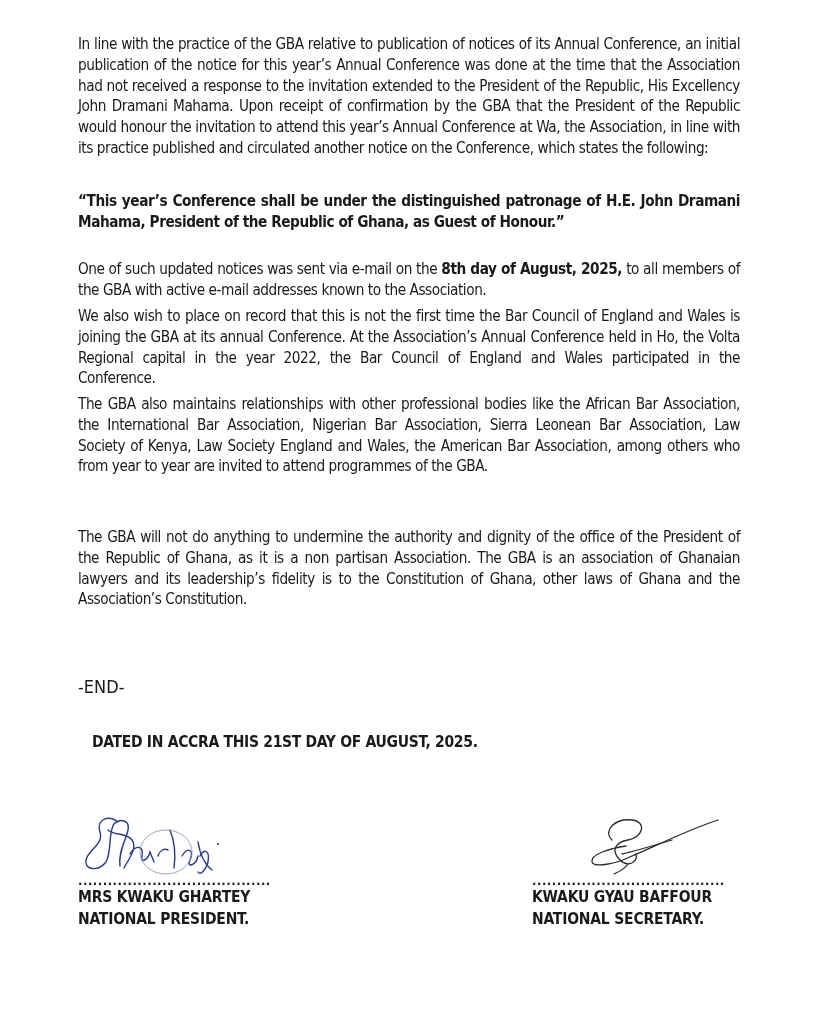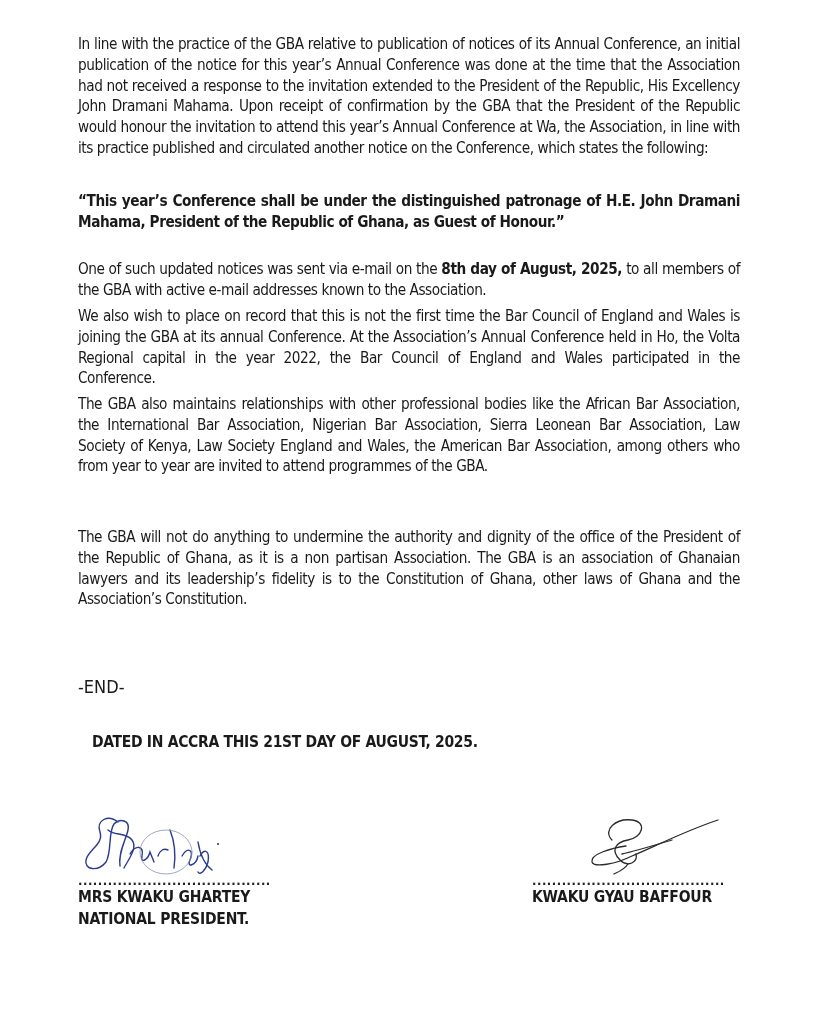--- a/index.html
+++ b/index.html
@@ -70,15 +70,16 @@
     <svg width="220" height="66" viewBox="0 0 220 66">
       <g fill="none" stroke="#2b2b2b" stroke-width="1.3" stroke-linecap="round">
         <path d="M80 30 C70 20,84 8,100 10 C116 12,110 28,96 30 C84 32,78 40,88 50 C96 58,106 52,104 44"></path>
         <path d="M94 36 C80 38,58 44,60 52 C62 58,84 54,100 46 C120 38,150 22,186 10"></path>
         <path d="M90 44 C100 42,120 36,140 30"></path>
         <path d="M96 54 C92 60,86 62,82 64"></path>
       </g>
     </svg>
     <div class="dots">.......................................</div>
     <div class="name">KWAKU GYAU BAFFOUR</div>
+    <div class="name">NATIONAL SECRETARY.</div>
   </div>
 
 </div>
 
 </body></html>

